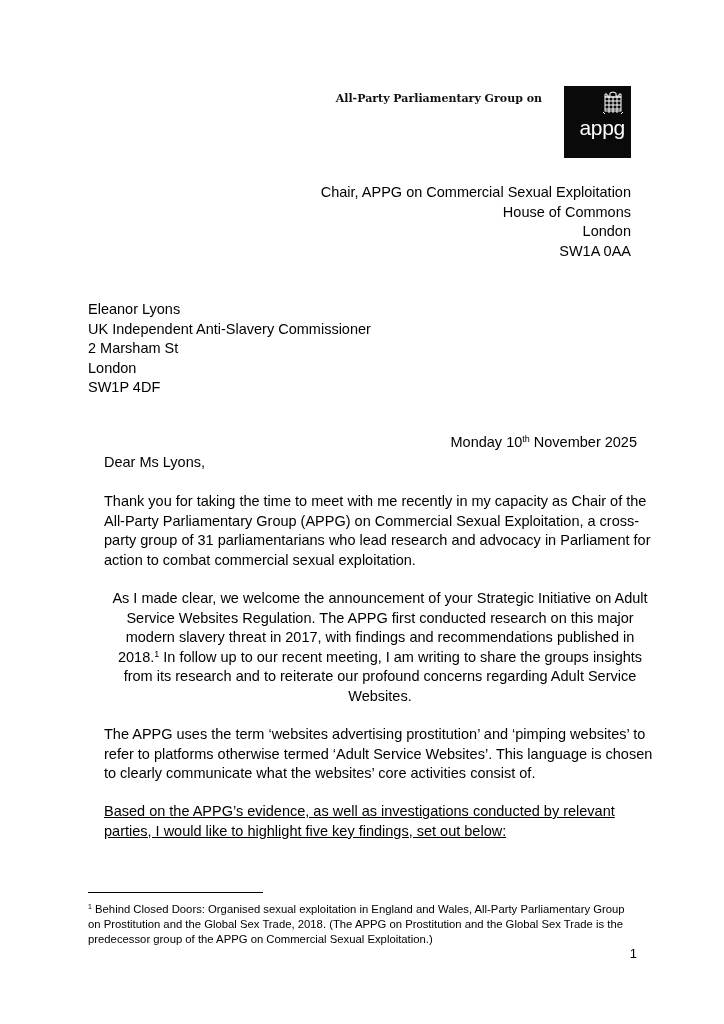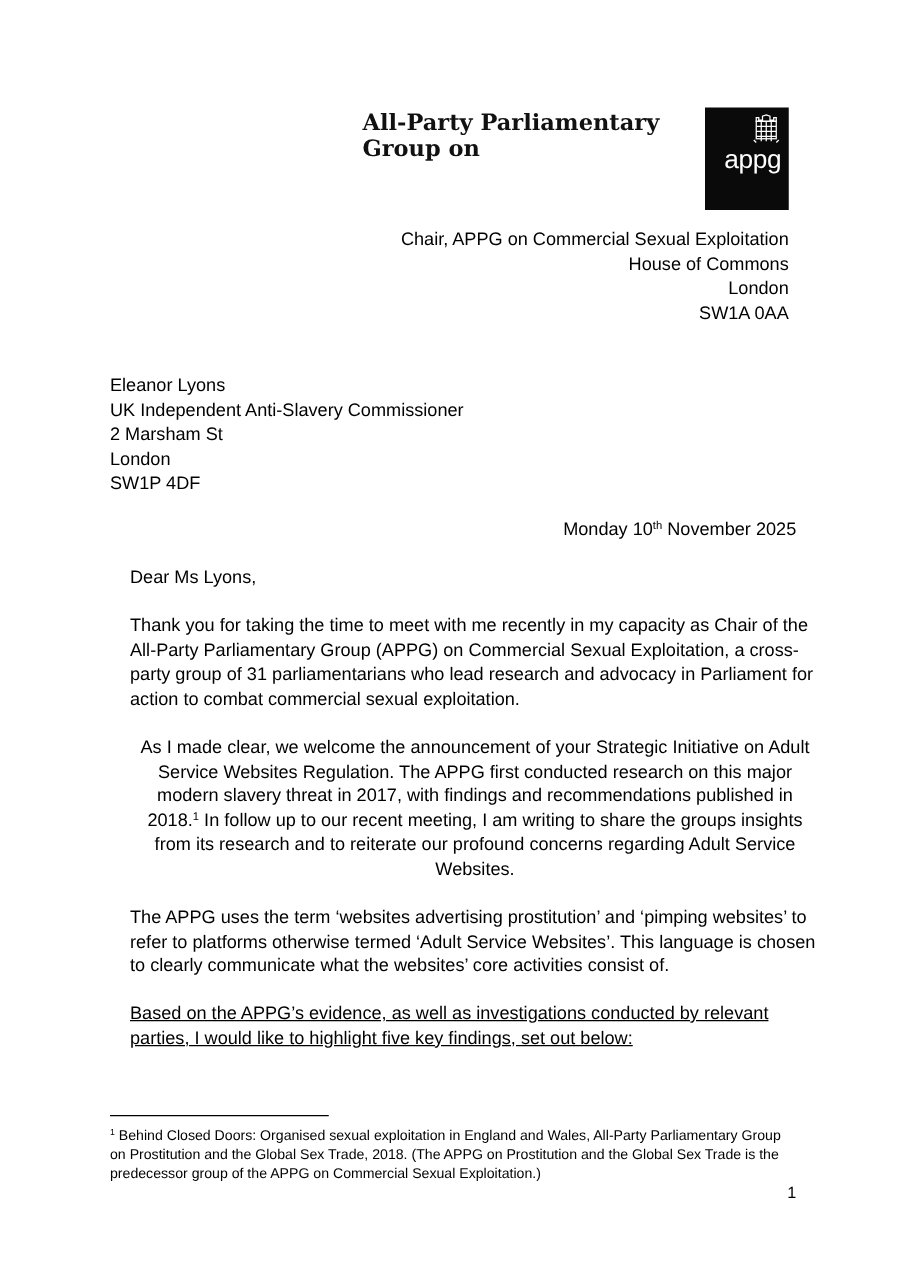--- a/index.html
+++ b/index.html
@@ -2,44 +2,44 @@
 <html><head>
   <meta charset="utf-8">
   <style>
     html, body { margin: 0; padding: 0; background: #ffffff; }
     body {
       width: 724px; height: 1024px; position: relative; overflow: hidden;
       font-family: "Liberation Sans", sans-serif; color: #000;
     }
     .letterhead {
       position: absolute; left: 290px; top: 88px; width: 252px;
-      text-align: left;
+      text-align: right;
       font-family: "DejaVu Serif", "Liberation Serif", serif;
-      font-weight: bold; font-size: 18px; line-height: 21px; color: #111;
+      font-weight: bold; font-size: 11px; line-height: 21px; color: #111;
     }
     .logo {
-      position: absolute; left: 564px; top: 86px; width: 67px; height: 82px;
+      position: absolute; left: 564px; top: 86px; width: 67px; height: 72px;
       background: #0a0a0a;
     }
     .logo .portcullis { position: absolute; left: 38px; top: 5px; width: 22px; height: 24px; }
     .logo .logo-text {
       position: absolute; left: 0; right: 6px; top: 30px; text-align: right;
       font-family: "Liberation Sans", sans-serif; color: #fff; font-size: 21px; line-height: 24px;
       letter-spacing: -0.3px;
     }
     .sender {
       position: absolute; right: 93px; top: 183px; text-align: right;
       font-size: 14.5px; line-height: 19.5px;
     }
     .recipient {
       position: absolute; left: 88px; top: 300px;
       font-size: 14.5px; line-height: 19.5px;
     }
     .date {
-      position: absolute; right: 87px; top: 415px;
+      position: absolute; right: 87px; top: 433px;
       font-size: 14.5px; line-height: 19.5px; text-align: right;
     }
     sup { font-size: 9px; line-height: 0; vertical-align: 5px; }
     .body-text {
       position: absolute; left: 104px; width: 552px;
       font-size: 14.5px; line-height: 19.5px;
     }
     .body-text p { margin: 0; }
     .footnote-rule {
       position: absolute; left: 88px; top: 892px; width: 175px; height: 0;

